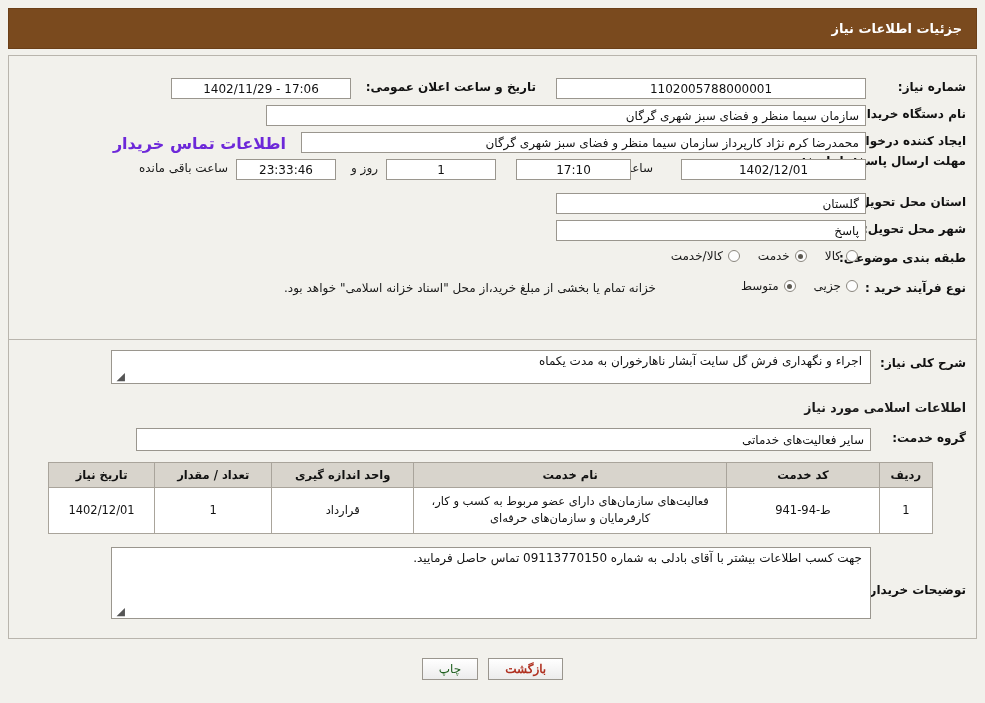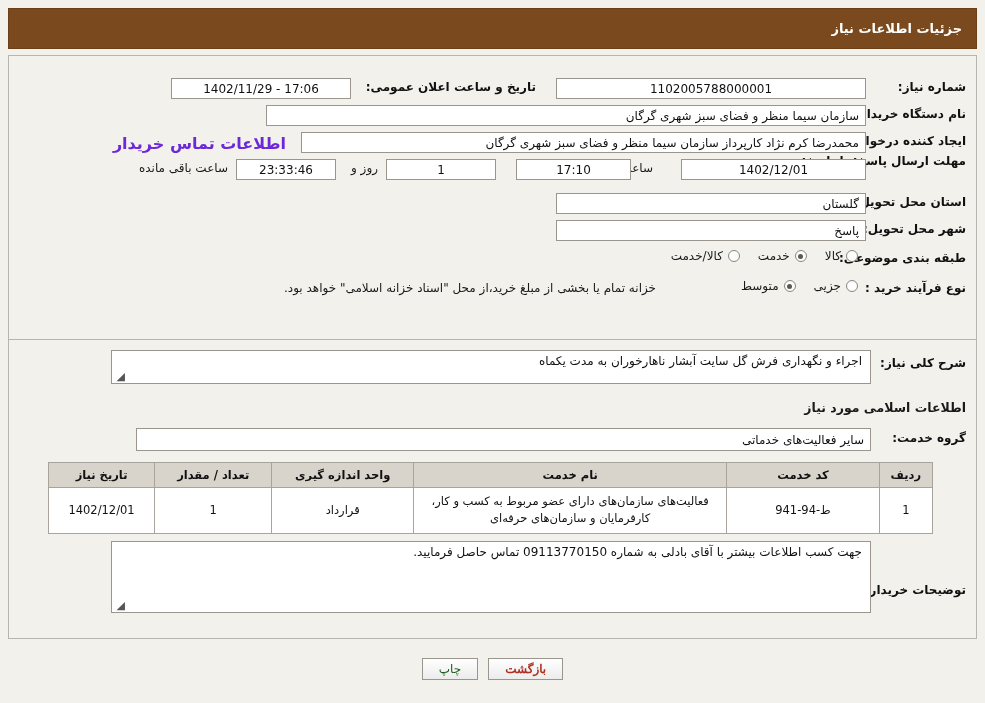--- a/index.html
+++ b/index.html
@@ -360,21 +360,21 @@
             <td>ط-94-941</td>
             <td class="svc">فعالیت‌های سازمان‌های دارای عضو مربوط به کسب و کار، کارفرمایان و سازمان‌های حرفه‌ای</td>
             <td>قرارداد</td>
             <td>1</td>
             <td>1402/12/01</td>
           </tr>
         </tbody>
       </table>
 
       <div style="position:absolute; top:243px; right:10px;" class="lbl">توضیحات خریدار:</div>
-      <div class="ta" style="position:absolute; top:201px; right:105px; width:760px; height:72px;">
+      <div class="ta" style="position:absolute; top:207px; right:105px; width:760px; height:72px;">
         <span>جهت کسب اطلاعات بیشتر با آقای بادلی به شماره 09113770150 تماس حاصل فرمایید.</span>
         <span class="grip">◢</span>
       </div>
 
     </div>
   </div>
 
   <div class="footer">
     <button class="btn ret">بازگشت</button>
     <button class="btn print">چاپ</button>

